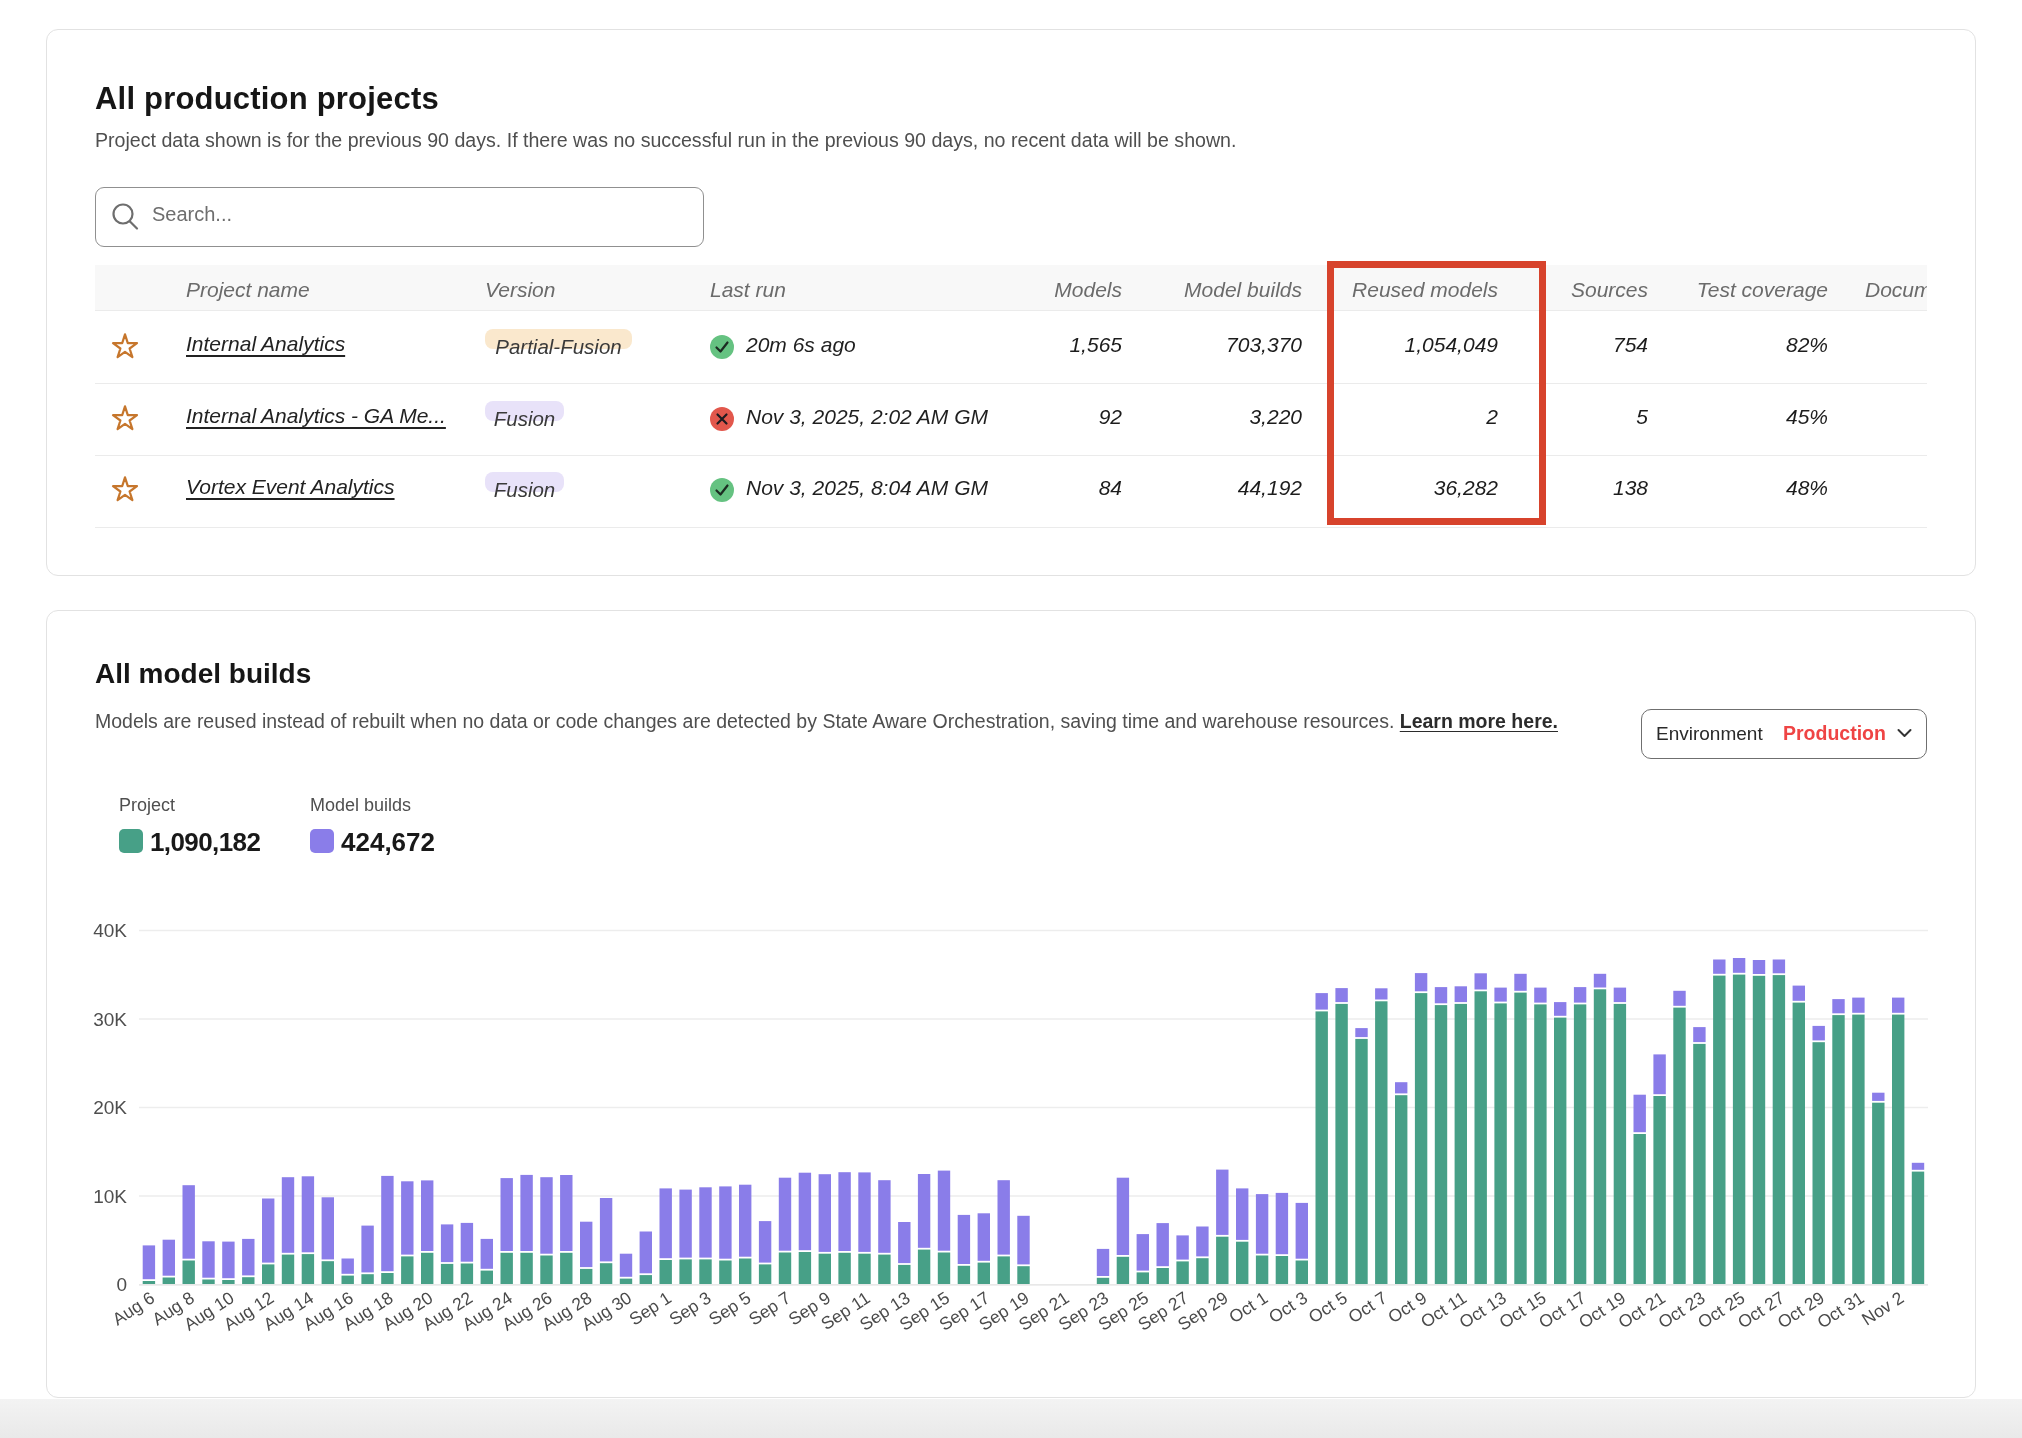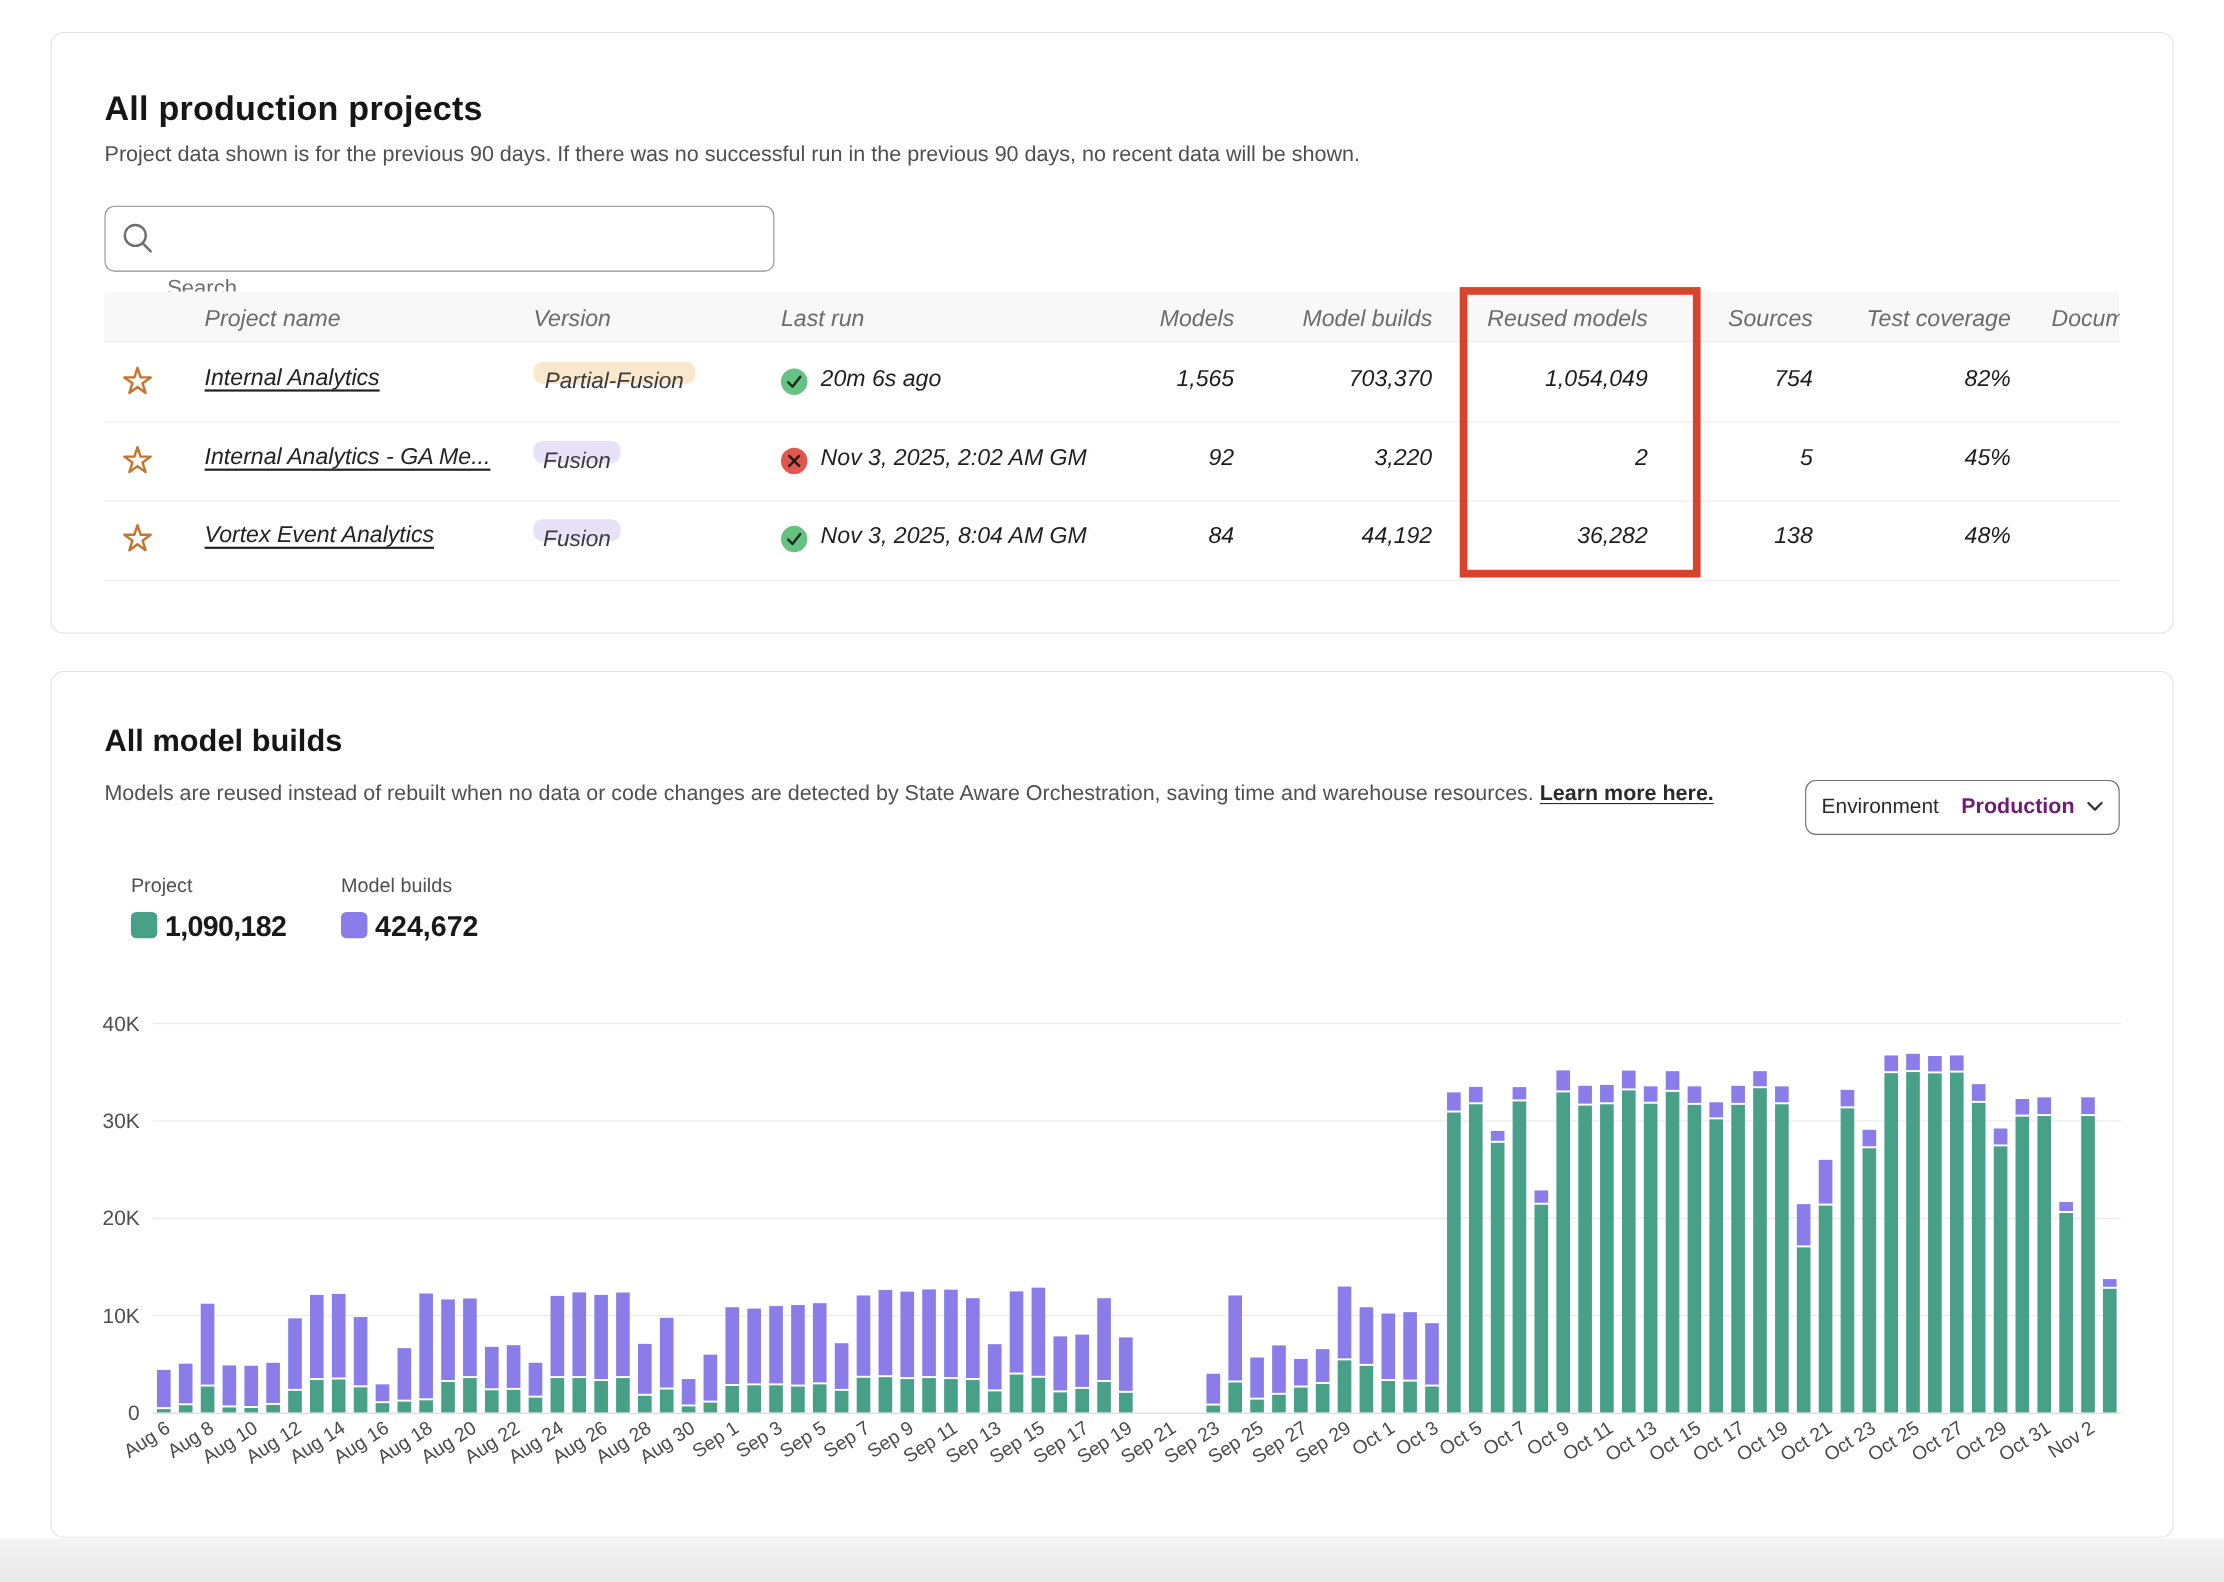--- a/index.html
+++ b/index.html
@@ -18,21 +18,21 @@
 #redbox { position:absolute; left:1327px; top:261px; width:219px; height:264px; border:7px solid #d7432c; }
 #bottomstrip { position:absolute; left:0; top:1399px; width:2022px; height:39px; background:linear-gradient(#f3f3f3,#e9e9e9); }
 </style></head>
 <body>
 <div id="card1" class="card"></div>
 <div id="card2" class="card"></div>
 
 <div class="abs" style="left:95px;top:81px;font-size:31px;font-weight:700;color:#161616;letter-spacing:0.2px;">All production projects</div>
 <div class="abs" style="left:95px;top:129px;font-size:19.6px;color:#4f4f4f;font-weight:500;">Project data shown is for the previous 90 days. If there was no successful run in the previous 90 days, no recent data will be shown.</div>
 <div class="abs" style="left:95px;top:187px;width:609px;height:60px;border:1.5px solid #909090;border-radius:9px;"></div>
-<div class="abs" style="left:152px;top:203px;font-size:20px;color:#6e6e6e;margin-top:48px;">Search...</div>
+<div class="abs" style="left:152px;top:203px;font-size:20px;color:#6e6e6e;">Search...</div>
 
 <div class="abs" style="left:0;top:0;width:1927px;height:600px;overflow:hidden;font-style:italic;">
 <div class="hdrbg"></div>
 <div class="htxt" style="left:186px">Project name</div>
 <div class="htxt" style="left:485px">Version</div>
 <div class="htxt" style="left:710px">Last run</div>
 <div class="htxt hr" style="left:722px;width:400px">Models</div>
 <div class="htxt hr" style="left:902px;width:400px">Model builds</div>
 <div class="htxt hr" style="left:1098px;width:400px">Reused models</div>
 <div class="htxt hr" style="left:1248px;width:400px">Sources</div>
@@ -80,21 +80,21 @@
 <circle cx="123" cy="214" r="9.5" fill="none" stroke="#6e6e6e" stroke-width="2.2"></circle>
 <line x1="130" y1="221.5" x2="137" y2="228.5" stroke="#6e6e6e" stroke-width="2.2" stroke-linecap="round"></line>
 </svg>
 <div id="redbox"></div>
 
 <div class="abs" style="left:95px;top:658px;font-size:28px;font-weight:700;color:#161616;">All model builds</div>
 <div class="abs" style="left:95px;top:710px;font-size:19.5px;color:#4f4f4f;font-weight:500;">Models are reused instead of rebuilt when no data or code changes are detected by State Aware Orchestration, saving time and warehouse resources. <span style="color:#2b2b2b;font-weight:600;text-decoration:underline;text-underline-offset:3px;">Learn more here.</span></div>
 
 <div class="abs" style="left:1641px;top:709px;width:286px;height:50px;border:1.5px solid #6f6f6f;border-radius:10px;"></div>
 <div class="abs" style="left:1656px;top:723px;font-size:19px;font-weight:400;color:#2a2a2a;">Environment</div>
-<div class="abs" style="left:1783px;top:722px;font-size:19.5px;font-weight:600;color:#701a75;">Production</div>
+<div class="abs" style="left:1783px;top:722px;font-size:19.5px;font-weight:600;color:#ef4444;">Production</div>
 <svg style="position:absolute;left:1897px;top:727px" width="15" height="12" viewBox="0 0 15 12">
     <path d="M1.5 3 L7.5 9 L13.5 3" stroke="#333" stroke-width="2" fill="none" stroke-linecap="round" stroke-linejoin="round"></path>
   </svg>
 
 <div class="abs" style="left:119px;top:795px;font-size:18px;color:#4f4f4f;">Project</div>
 <div class="abs" style="left:119px;top:829px;width:24px;height:24px;border-radius:5px;background:#47a087;"></div>
 <div class="abs" style="left:150px;top:827px;font-size:26px;font-weight:700;color:#191919;letter-spacing:-0.6px;">1,090,182</div>
 <div class="abs" style="left:310px;top:795px;font-size:18px;color:#4f4f4f;">Model builds</div>
 <div class="abs" style="left:310px;top:829px;width:24px;height:24px;border-radius:5px;background:#8a7de9;"></div>
 <div class="abs" style="left:341px;top:827px;font-size:26px;font-weight:700;color:#191919;">424,672</div>

